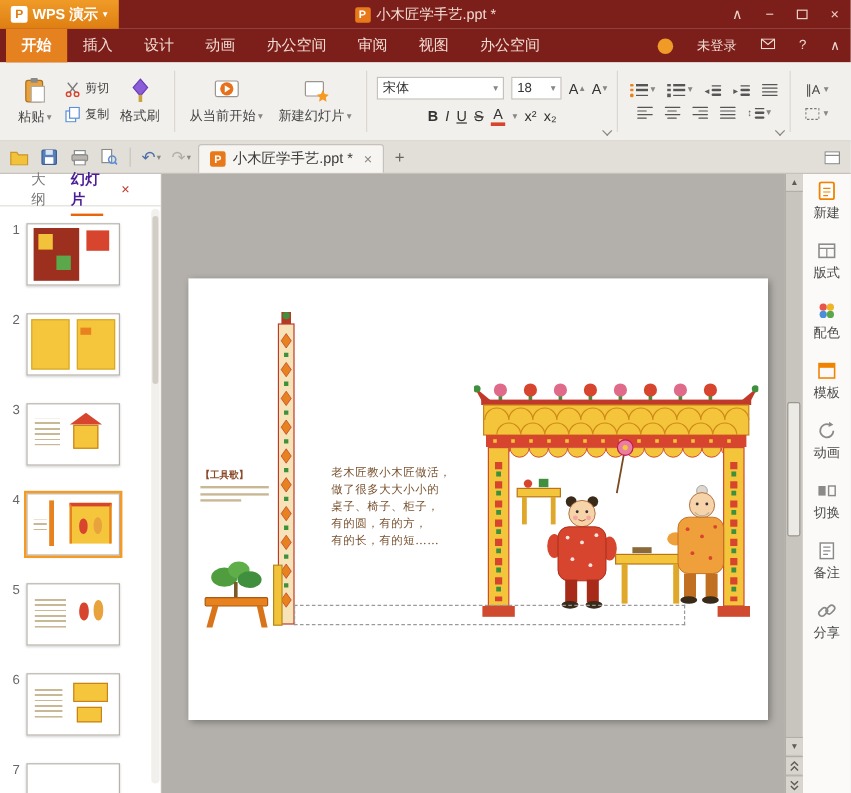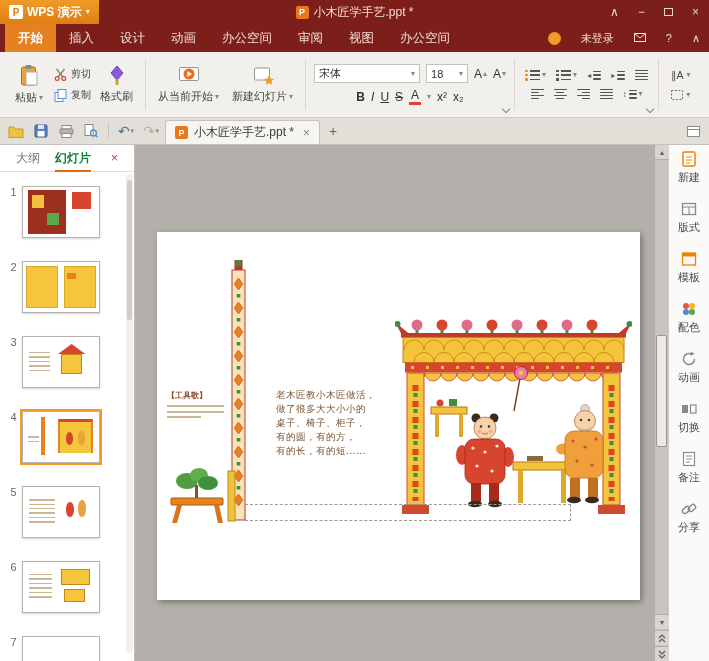--- a/index.html
+++ b/index.html
@@ -70,23 +70,23 @@
   .doctab{display:flex;align-items:center;gap:6px;height:24px;align-self:flex-end;background:#f7f5f1;border:1px solid #c6c2bb;border-bottom:none;border-radius:3px 3px 0 0;padding:0 9px;font-size:12px;color:#3a3a3a}
   .tab-close{color:#8a8680;font-size:12px;margin-left:3px}
   .newtab{width:20px;height:20px;display:flex;align-items:center;justify-content:center;font-size:14px;color:#6a665f}
   .docbar .spacer{flex:1}
 
   
   .main{display:flex;height:516px}
 
   
   .left-panel{width:135px;background:#fff;border-right:1px solid #c2beb7;display:flex;flex-direction:column}
-  .lp-head{height:27px;display:flex;align-items:center;gap:15px;padding:0 16px;border-bottom:1px solid #e2dfd9;font-size:12px;flex:none}
+  .lp-head{height:27px;display:flex;align-items:center;gap:15px;padding:0 26px;border-bottom:1px solid #e2dfd9;font-size:12px;flex:none}
   .lp-tab{color:#777}
-  .lp-tab.active{color:#15803d;font-weight:bold;border-bottom:2px solid #e8650a;padding-bottom:3px;margin-bottom:-5px}
+  .lp-tab.active{color:#4c1d95;font-weight:bold;border-bottom:2px solid #e8650a;padding-bottom:3px;margin-bottom:-5px}
   .lp-close{margin-left:auto;color:#c0392b;font-size:12px}
   .lp-body{flex:1;overflow:hidden;padding-top:14px;position:relative}
   .thumb-row{display:flex;margin:0 0 23px 5px}
   .thumb-num{width:17px;font-size:11px;color:#666;text-align:center;flex:none}
   .thumb{width:78px;height:52px;background:#fff;border:1px solid #b7b3ac;position:relative;overflow:hidden;box-shadow:0 1px 2px rgba(0,0,0,.18)}
   .thumb.selected{outline:2px solid #f59a23;outline-offset:0}
   .thumb .m{position:absolute;display:block}
   .tlines{background:repeating-linear-gradient(to bottom,transparent 0 3px,#c9b896 3px 4.5px)}
   .t1 .a{left:6%;top:6%;width:50%;height:88%;background:#9c2f1e}
   .t1 .b{left:12%;top:16%;width:16%;height:26%;background:#f2c23a}
@@ -696,33 +696,33 @@
     <div class="rp-item">
       <svg width="16" height="16" viewBox="0 0 16 16">
           <rect x="1.5" y="2.5" width="13" height="11" fill="none" stroke="#8a8a8a" stroke-width="1.3"></rect>
           <line x1="1.5" y1="6" x2="14.5" y2="6" stroke="#8a8a8a"></line>
           <line x1="8" y1="6" x2="8" y2="13.5" stroke="#8a8a8a"></line>
         </svg>
       <span>版式</span>
     </div>
     <div class="rp-item">
       <svg width="16" height="16" viewBox="0 0 16 16">
-          <rect x="1.5" y="2" width="13" height="12" fill="none" stroke="#f08300" stroke-width="1.3"></rect>
-          <rect x="1.5" y="2" width="13" height="3.5" fill="#f08300"></rect>
-        </svg>
-      <span>模板</span>
-    </div>
-    <div class="rp-item">
-      <svg width="16" height="16" viewBox="0 0 16 16">
           <circle cx="5" cy="5" r="3" fill="#e8554a"></circle>
           <circle cx="11" cy="5" r="3" fill="#f0b429"></circle>
           <circle cx="5" cy="11" r="3" fill="#4a90d8"></circle>
           <circle cx="11" cy="11" r="3" fill="#5aa84a"></circle>
         </svg>
       <span>配色</span>
+    </div>
+    <div class="rp-item">
+      <svg width="16" height="16" viewBox="0 0 16 16">
+          <rect x="1.5" y="2" width="13" height="12" fill="none" stroke="#f08300" stroke-width="1.3"></rect>
+          <rect x="1.5" y="2" width="13" height="3.5" fill="#f08300"></rect>
+        </svg>
+      <span>模板</span>
     </div>
     <div class="rp-item">
       <svg width="16" height="16" viewBox="0 0 16 16">
           <path d="M13.5 8a5.5 5.5 0 1 1-3.2-5" fill="none" stroke="#8a8a8a" stroke-width="1.5"></path>
           <polygon points="10,0.5 13.5,3 9.5,4.8" fill="#8a8a8a"></polygon>
         </svg>
       <span>动画</span>
     </div>
     <div class="rp-item">
       <svg width="16" height="16" viewBox="0 0 16 16">

